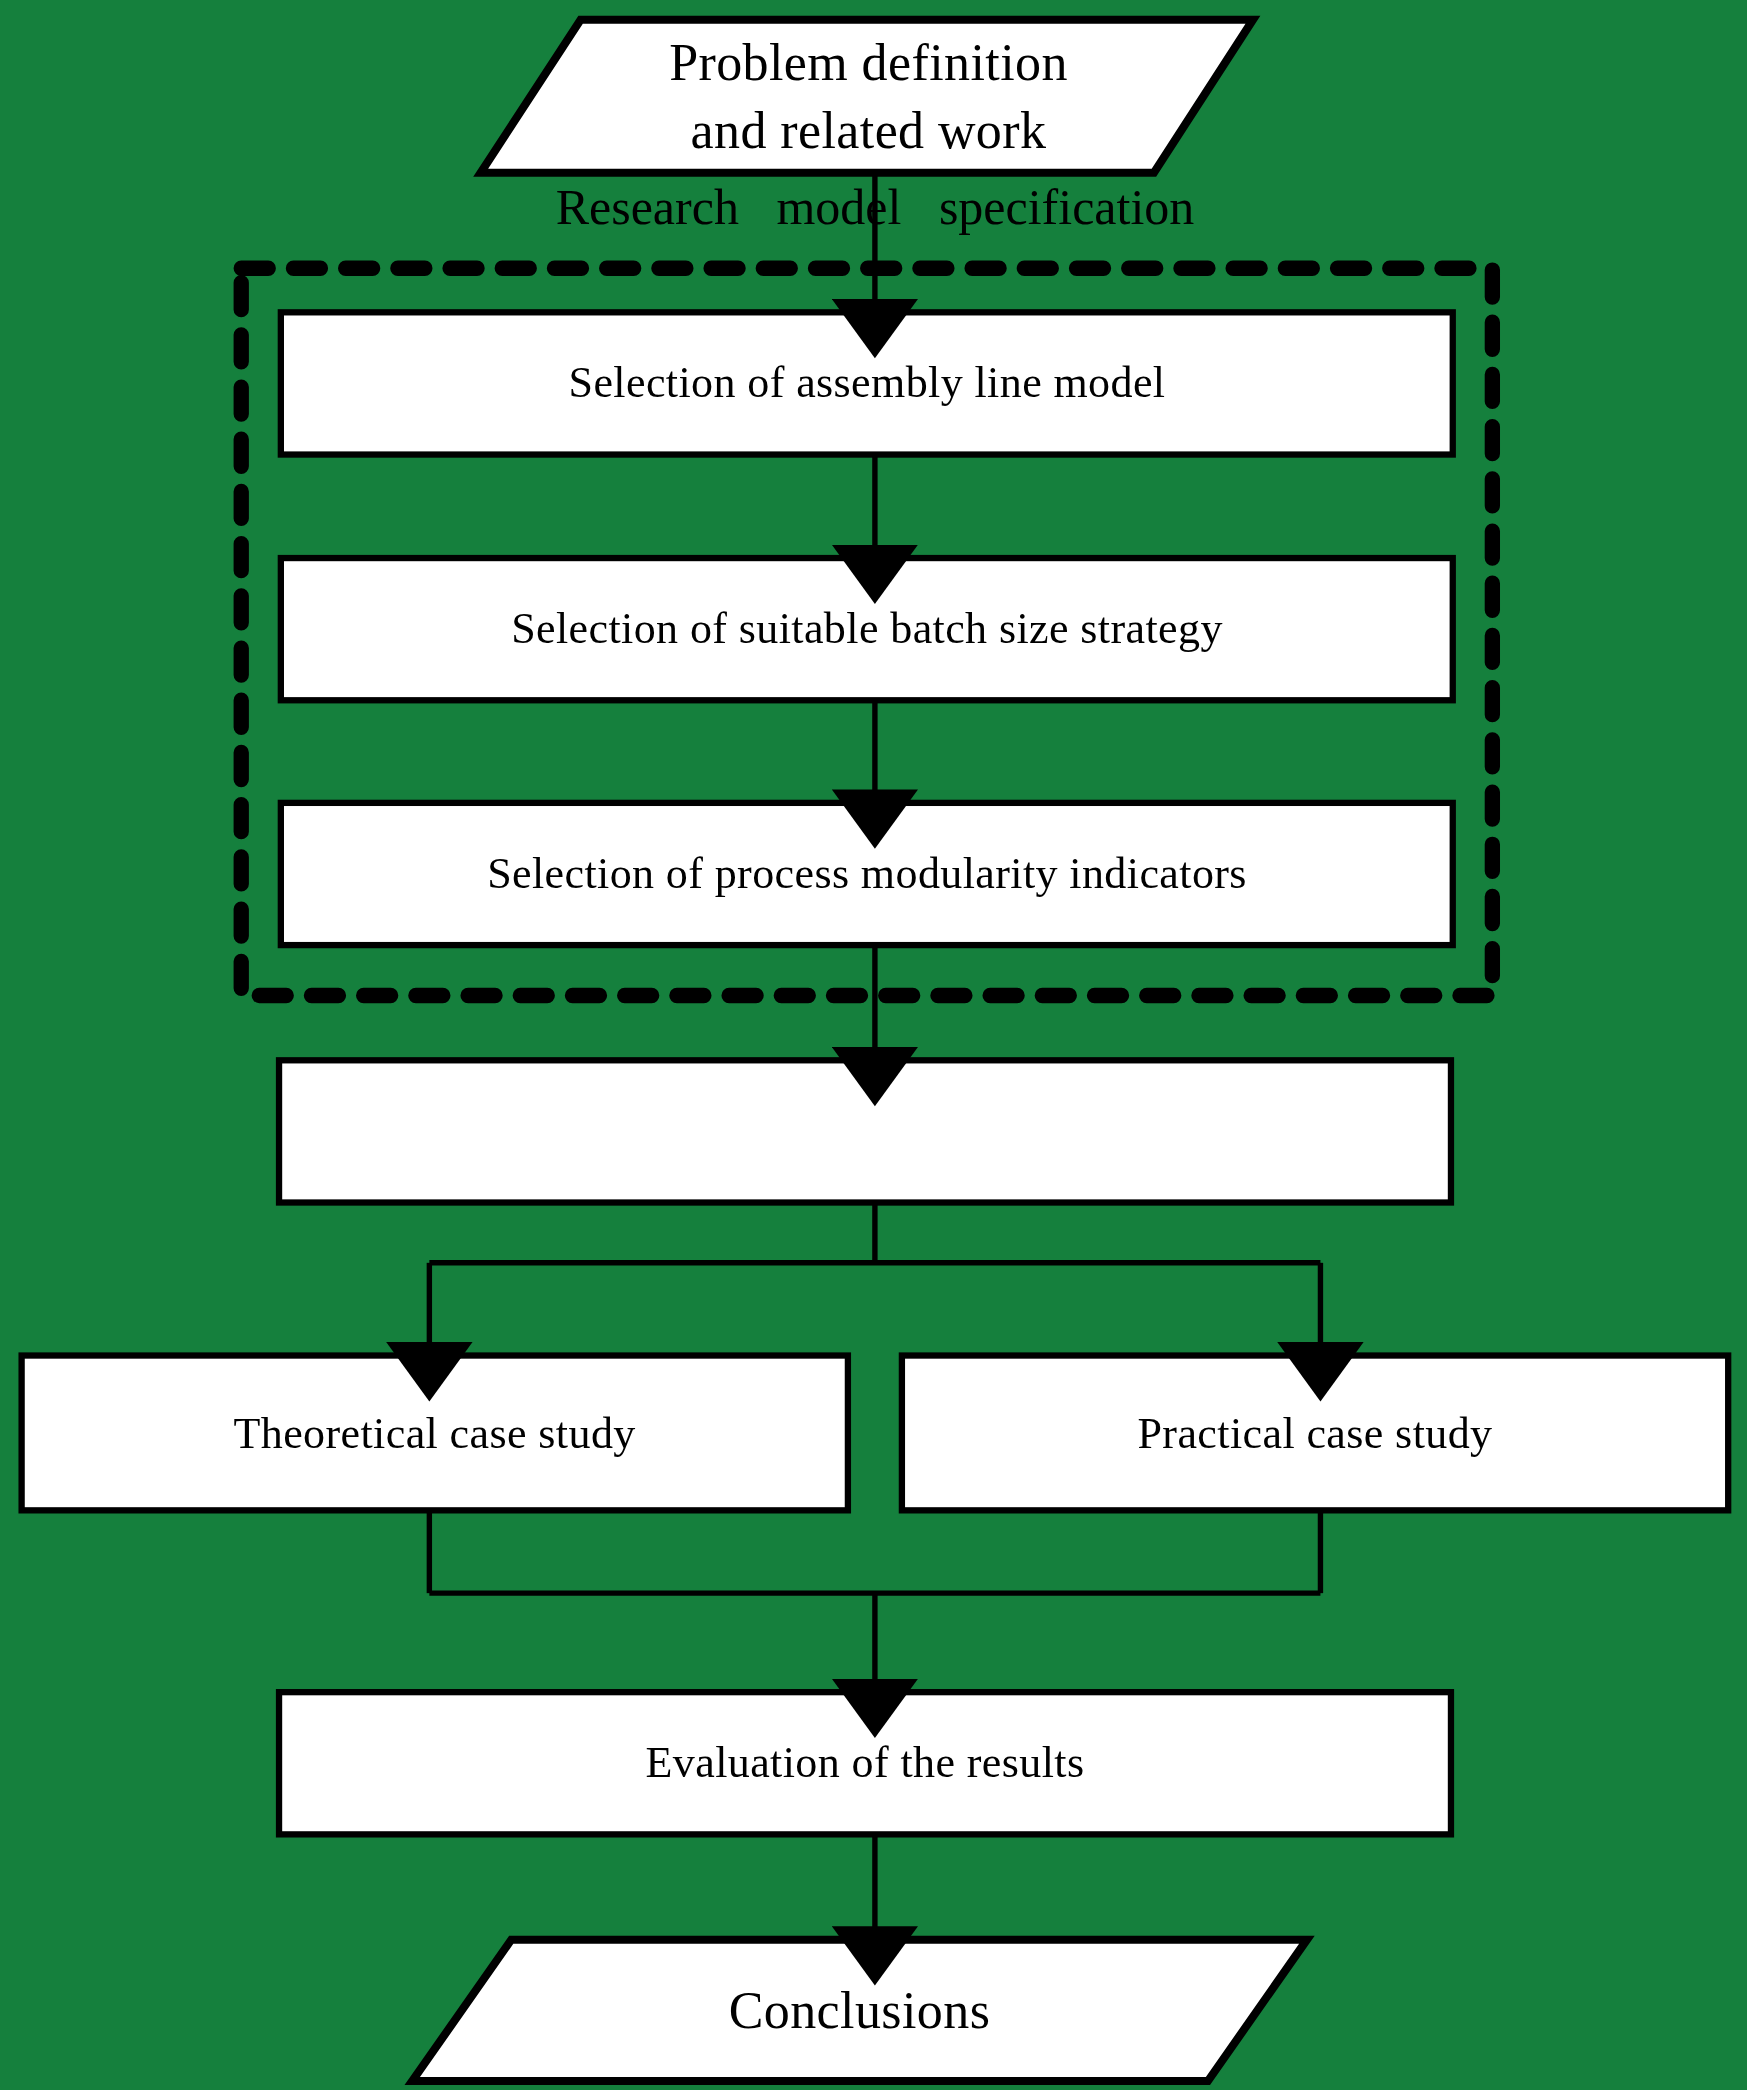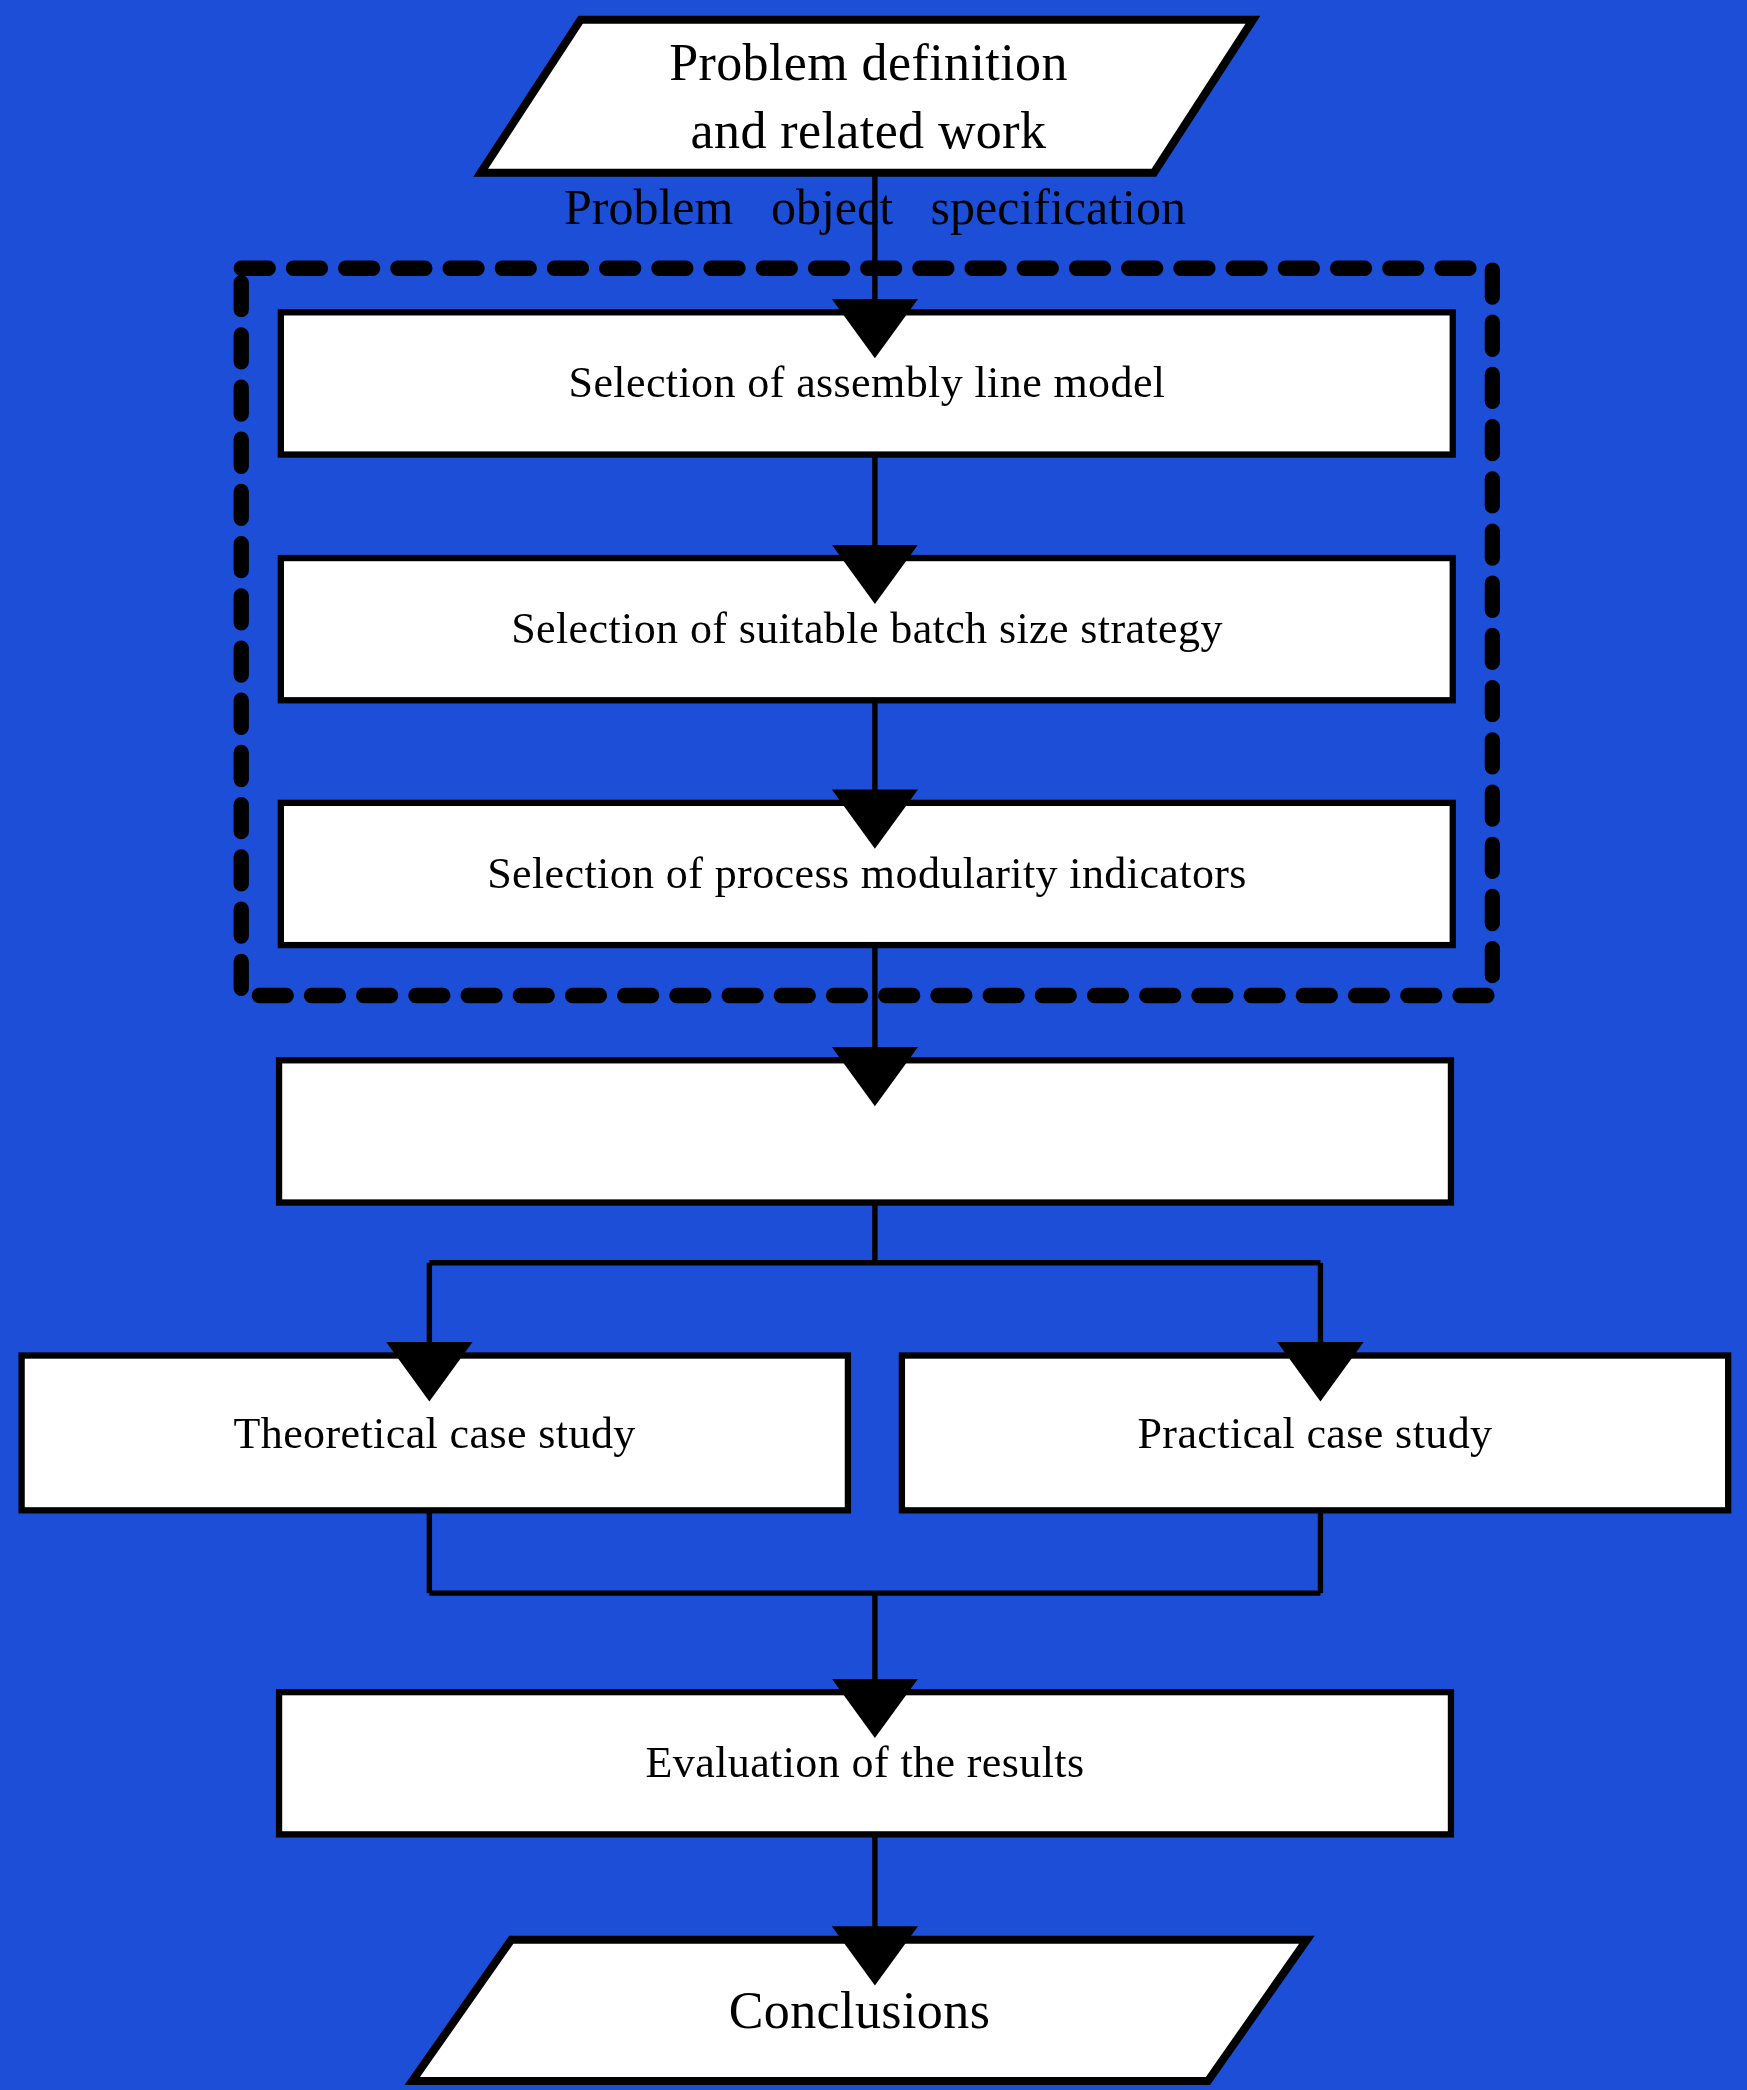--- a/index.html
+++ b/index.html
@@ -9,21 +9,21 @@
     background: #ffffff;
   }
   body {
     font-family: "Liberation Serif", "DejaVu Serif", serif;
     color: #000000;
   }
   #canvas {
     position: relative;
     width: 1748px;
     height: 2090px;
-    background: #1d4ed8;
+    background: #15803d;
     overflow: hidden;
   }
   svg.layer {
     position: absolute;
     left: 0;
     top: 0;
     width: 1748px;
     height: 2090px;
     pointer-events: none;
   }
@@ -96,21 +96,21 @@
     <line x1="1467" y1="1678" x2="1467" y2="1770" stroke="#000000" stroke-width="6"></line>
     <line x1="477" y1="1770" x2="1467" y2="1770" stroke="#000000" stroke-width="6"></line>
     <line x1="972" y1="1770" x2="972" y2="1880" stroke="#000000" stroke-width="6" marker-end="url(#arrowhead)"></line>
 
     <line x1="972" y1="2038" x2="972" y2="2155" stroke="#000000" stroke-width="6" marker-end="url(#arrowhead)"></line>
   </svg>
 
   <div class="node-label fs-terminal" style="left:504px; top:20px; width:729px; height:153px;">Problem definition
 and related work</div>
 
-  <div class="edge-label fs-edge" style="left:290px; top:178px; width:1170px;">Problem   object   specification</div>
+  <div class="edge-label fs-edge" style="left:290px; top:178px; width:1170px;">Research   model   specification</div>
 
   <div class="node-label fs-process" style="left:281px; top:312px; width:1172px; height:142px;">Selection of assembly line model</div>
 
   <div class="node-label fs-process" style="left:281px; top:558px; width:1172px; height:142px;">Selection of suitable batch size strategy</div>
 
   <div class="node-label fs-process" style="left:281px; top:803px; width:1172px; height:142px;text-align:right;">Selection of process modularity  indicators</div>
 
 
   <div class="node-label fs-process" style="left:902px; top:1356px; width:826px; height:155px;">Practical  case  study</div>
 

